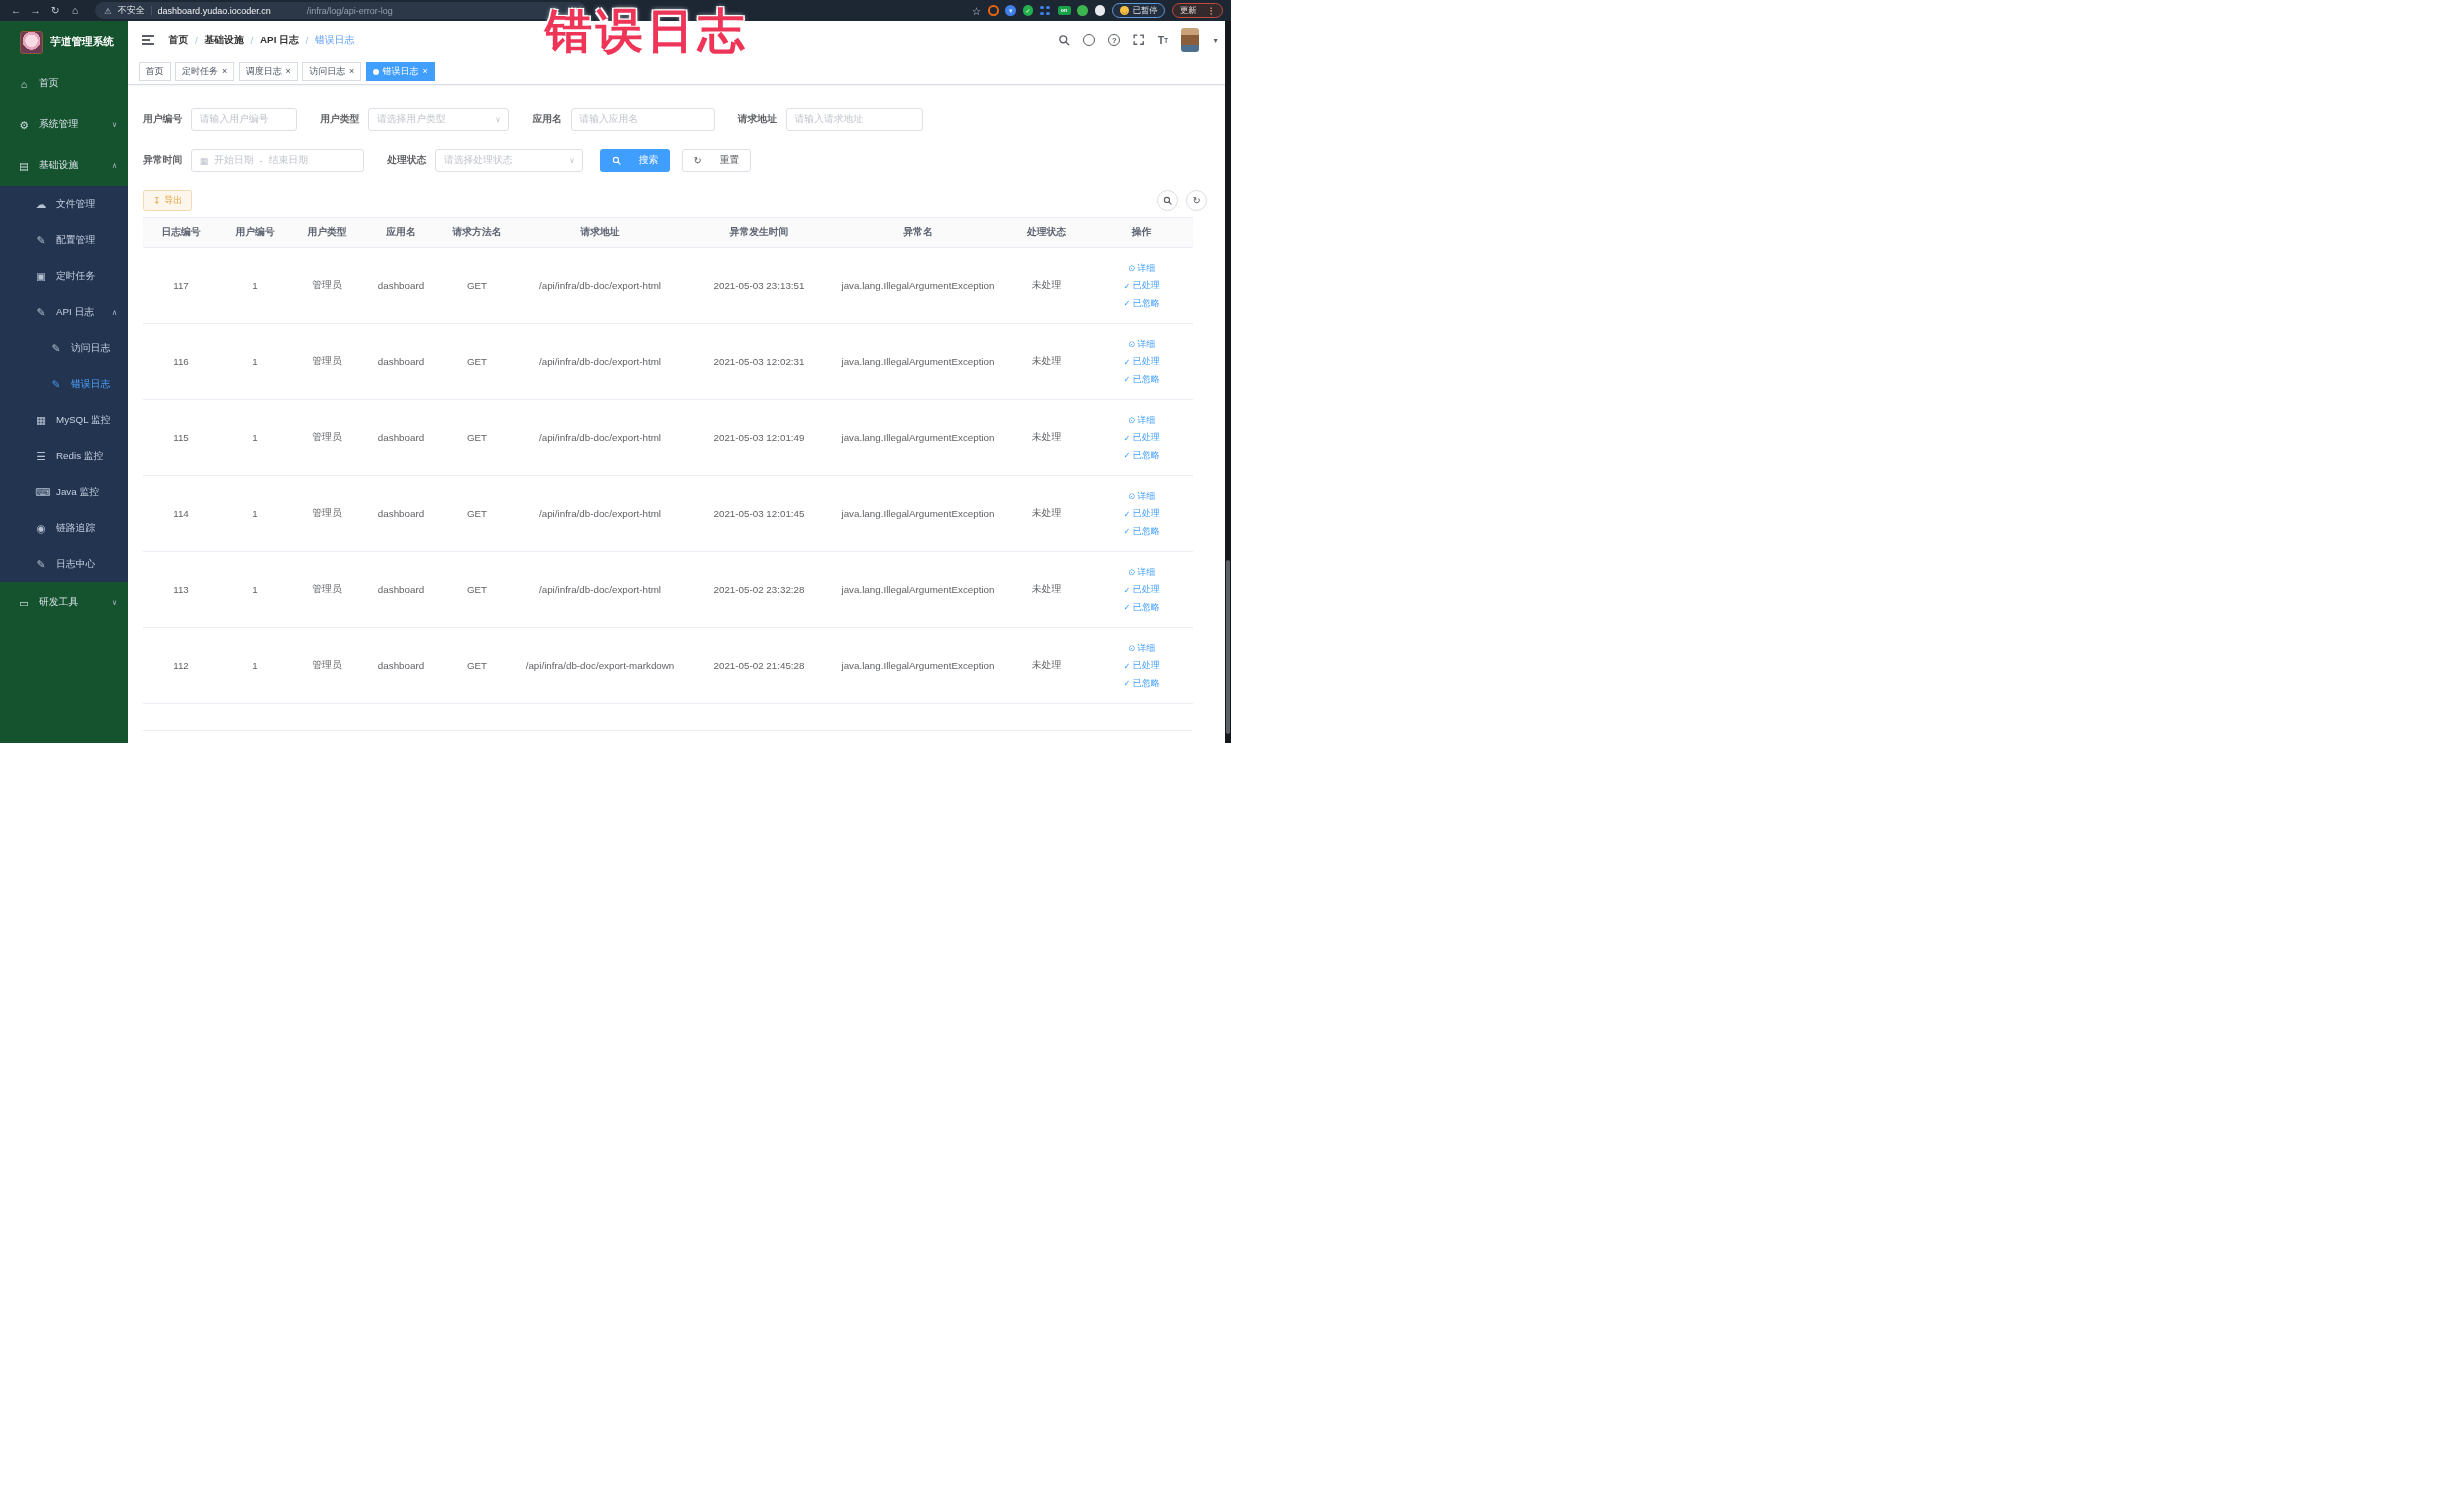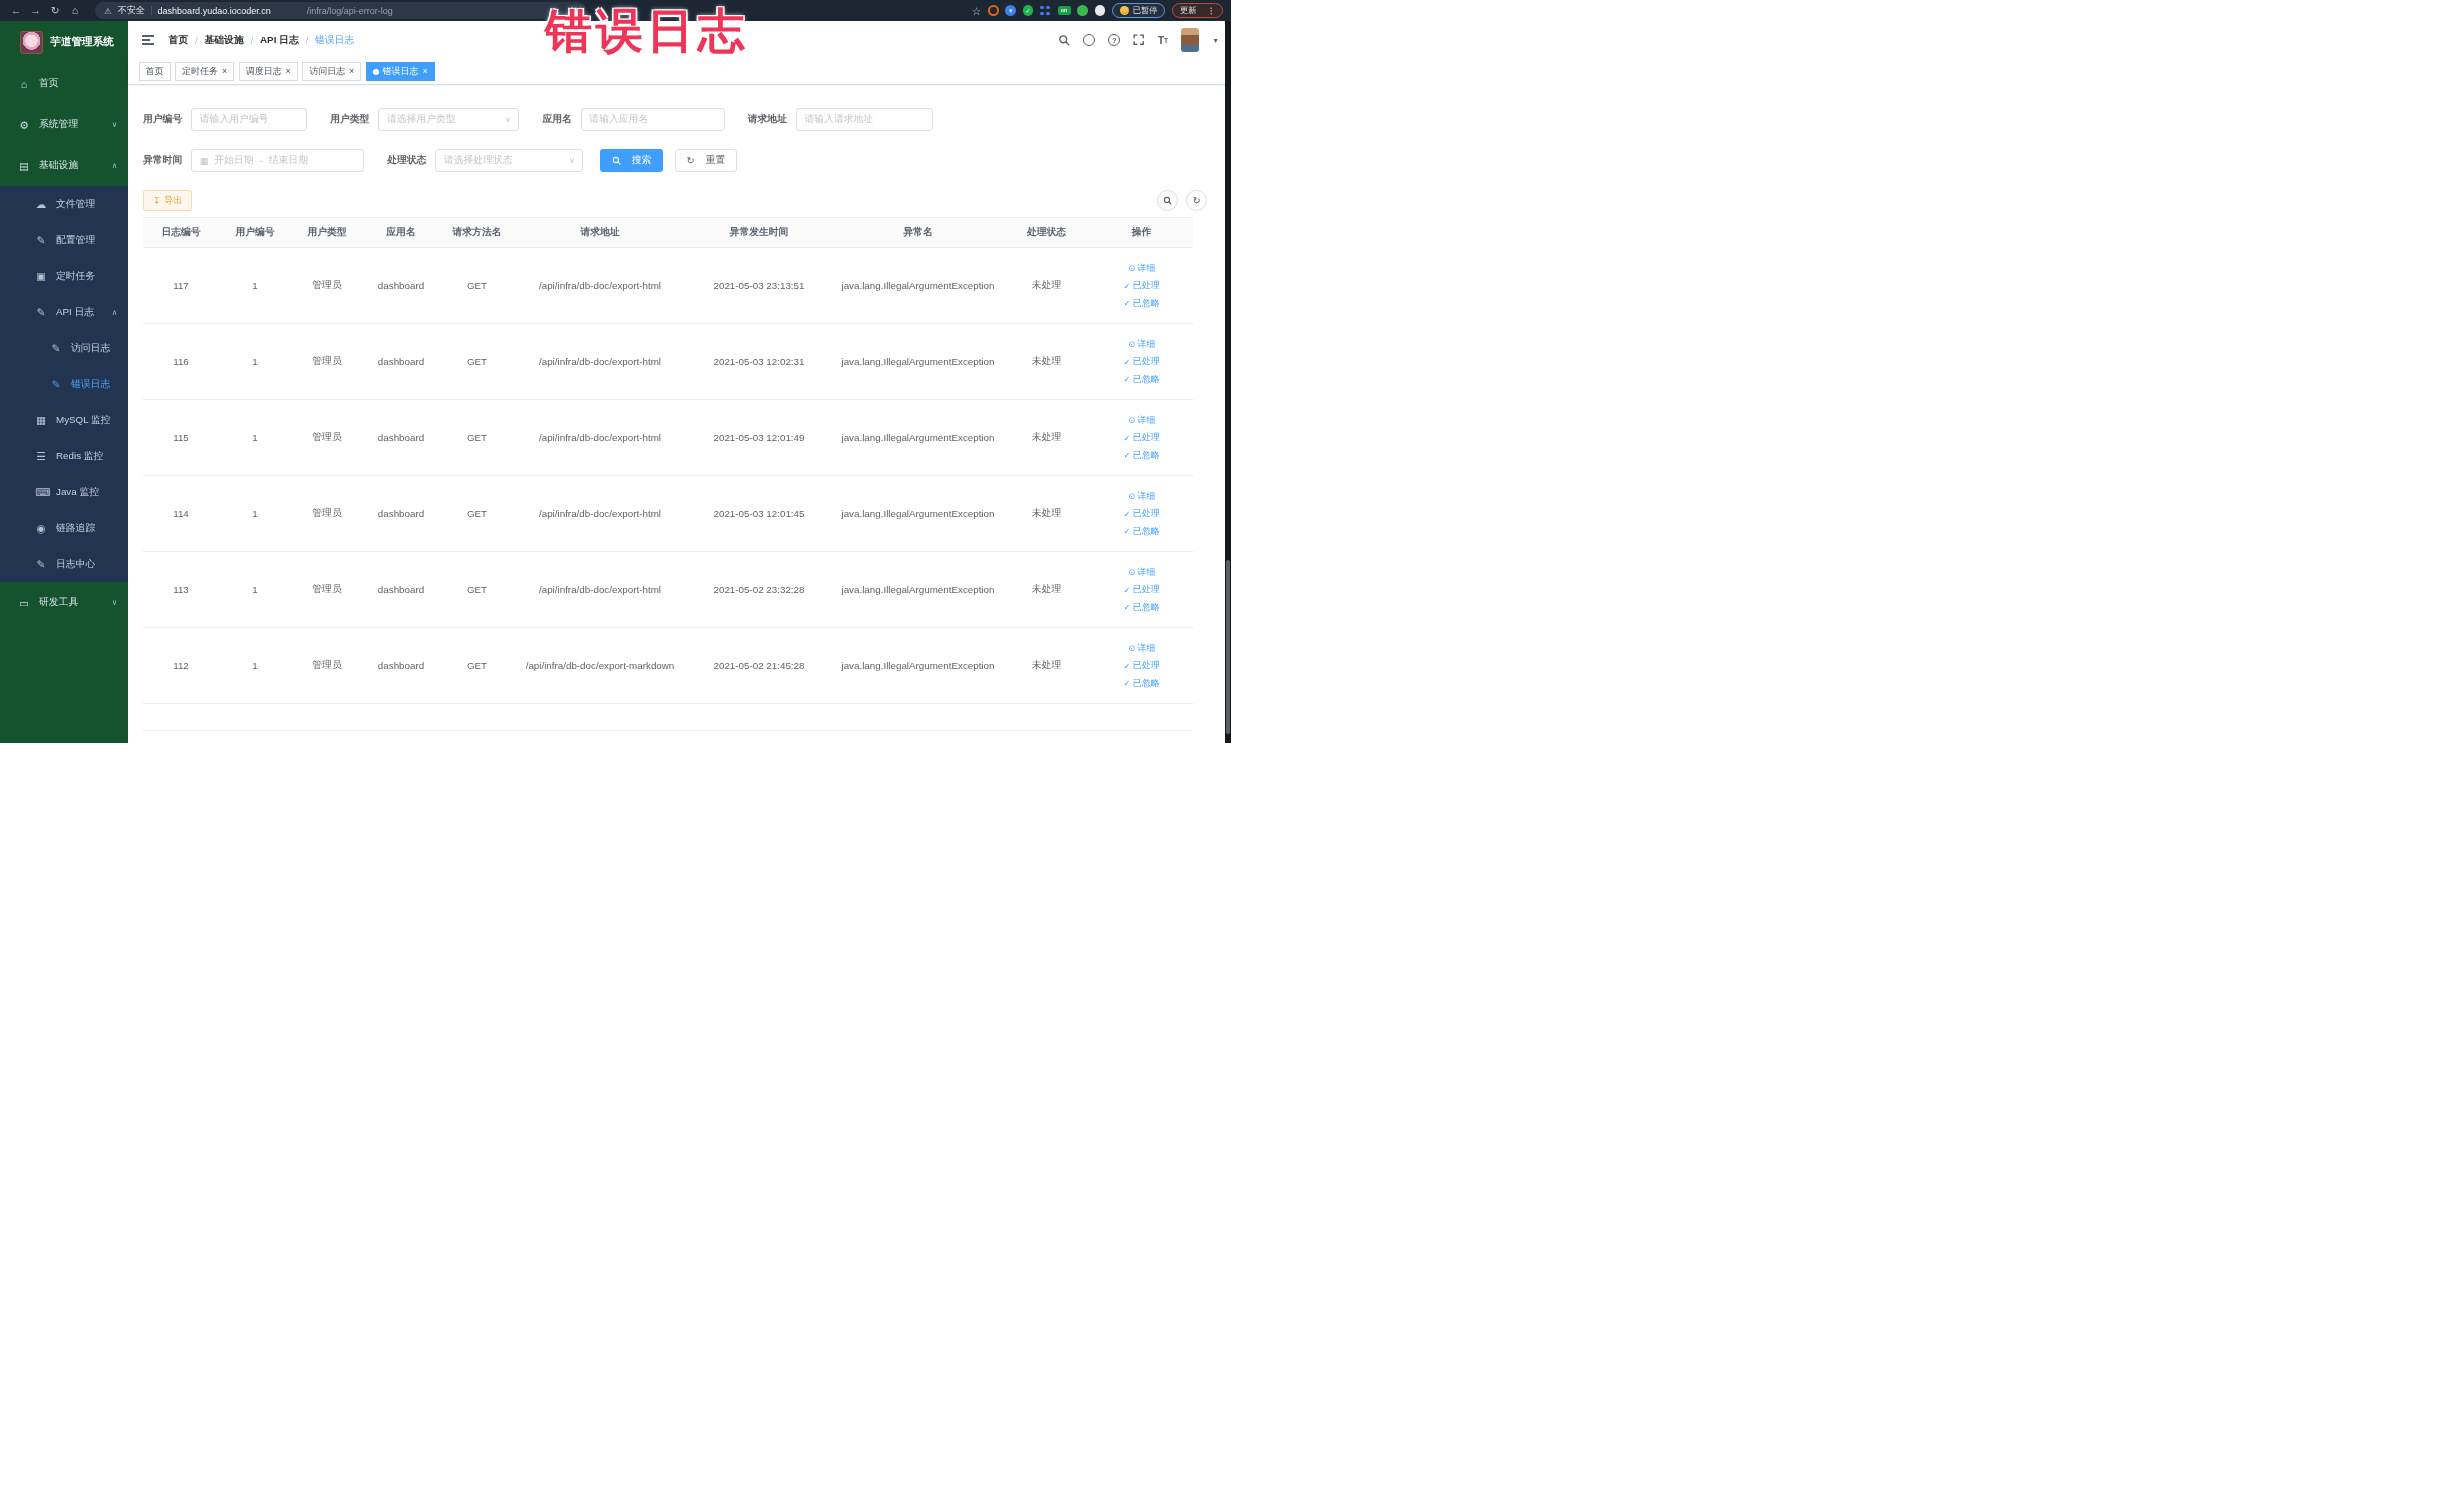--- a/index.html
+++ b/index.html
@@ -77,21 +77,21 @@
   .content { flex:1; padding:23px 15px 0; overflow:hidden; }
   .filter-row { display:flex; align-items:center; margin-bottom:18px; font-size:9.8px; color:#606266; }
   .f-label { font-weight:600; margin-right:9px; white-space:nowrap; }
   .inp { height:23px; border:0.8px solid #dcdfe6; border-radius:3px; background:#fff; display:flex; align-items:center; padding:0 7.6px; color:#c0c4cc; font-size:9.8px; cursor:text; }
   .inp.select { cursor:pointer; justify-content:space-between; }
   .sel-caret { color:#c0c4cc; font-size:7.6px; }
   .gap { width:23px; flex-shrink:0; }
   .daterange { width:173px; gap:6px; cursor:pointer; }
   .daterange .cal-ic { color:#c0c4cc; font-size:9px; }
   .daterange .sep { color:#c0c4cc; }
-  .btn { height:23px; border-radius:3px; font-size:9.8px; display:inline-flex; align-items:center; gap:11px; padding:0 10.6px; cursor:pointer; border:0.8px solid transparent; }
+  .btn { height:23px; border-radius:3px; font-size:9.8px; display:inline-flex; align-items:center; gap:18px; padding:0 10.6px; cursor:pointer; border:0.8px solid transparent; }
   .btn.primary { background:#409eff; color:#fff; }
   .btn.plain { background:#fff; border-color:#dcdfe6; color:#606266; }
   .btn .b-ic { font-size:9.8px; line-height:1; }
 
   .toolbar-row { display:flex; align-items:center; margin-bottom:6px; }
   .export-btn { height:21px; padding:0 9px; border-radius:2.3px; font-size:9px; display:inline-flex; align-items:center; gap:3.8px; color:#e6a23c; background:#fdf6ec; border:0.8px solid #f5dab1; cursor:pointer; }
   .circle-btns { margin-left:auto; display:flex; gap:7.6px; margin-right:9px; }
   .circle-btn { width:21px; height:21px; border-radius:50%; border:0.8px solid #dcdde1; background:#fff; color:#5a5e66; display:inline-flex; align-items:center; justify-content:center; cursor:pointer; font-size:9.8px; }
 
   table { width:1049px; border-collapse:collapse; table-layout:fixed; }
@@ -292,21 +292,21 @@
           <span class="tag-dot"></span>
           <span>错误日志</span>
           <span class="tag-close">×</span>
         </span>
       </div>
 
     <div class="content">
 
       <div class="filter-row">
         <span class="f-label">用户编号</span>
-        <span class="inp" style="width:116px">请输入用户编号</span>
+        <span class="inp" style="width:106px">请输入用户编号</span>
         <span class="gap"></span>
         <span class="f-label">用户类型</span>
         <span class="inp select" style="width:141px">
           <span>请选择用户类型</span>
           <span class="sel-caret">∨</span>
         </span>
         <span class="gap"></span>
         <span class="f-label">应用名</span>
         <span class="inp" style="width:144px">请输入应用名</span>
         <span class="gap"></span>

